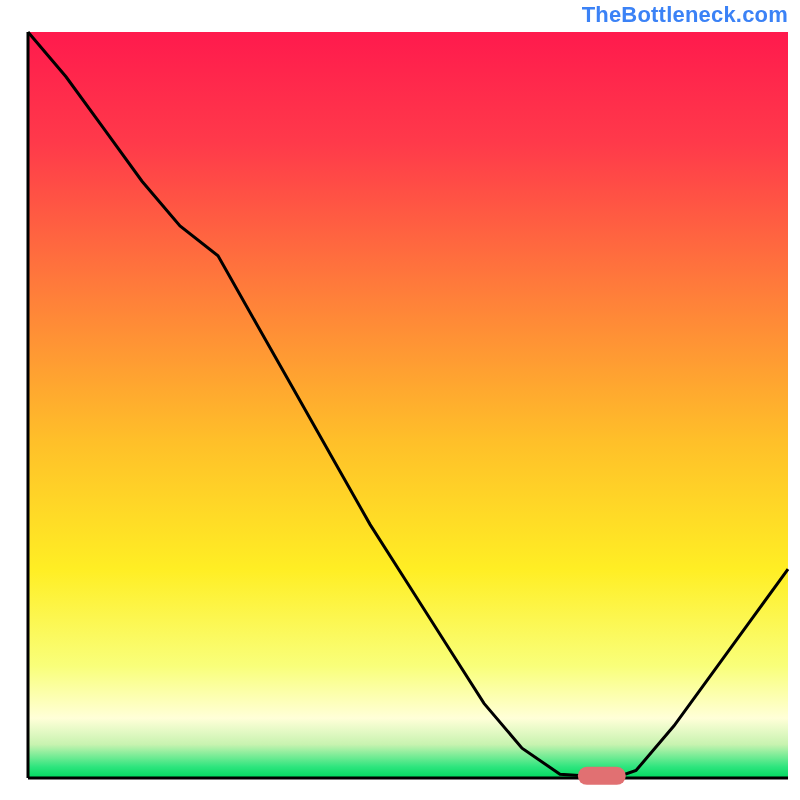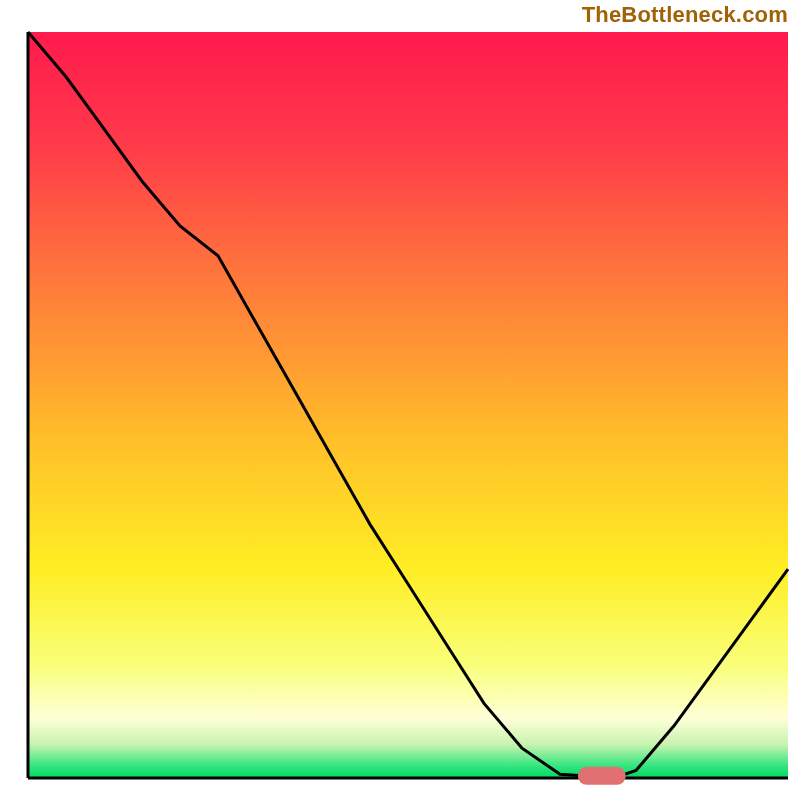--- a/index.html
+++ b/index.html
@@ -14,21 +14,21 @@
     position: relative;
     width: 800px;
     height: 800px;
   }
   .watermark {
     position: absolute;
     top: 2px;
     right: 12px;
     font-size: 22px;
     font-weight: 600;
-    color: #a16207;
+    color: #3b82f6;
     font-family: Arial, sans-serif;
     letter-spacing: 0.2px;
   }
   svg {
     position: absolute;
     top: 0;
     left: 0;
   }
 </style>
 </head>

